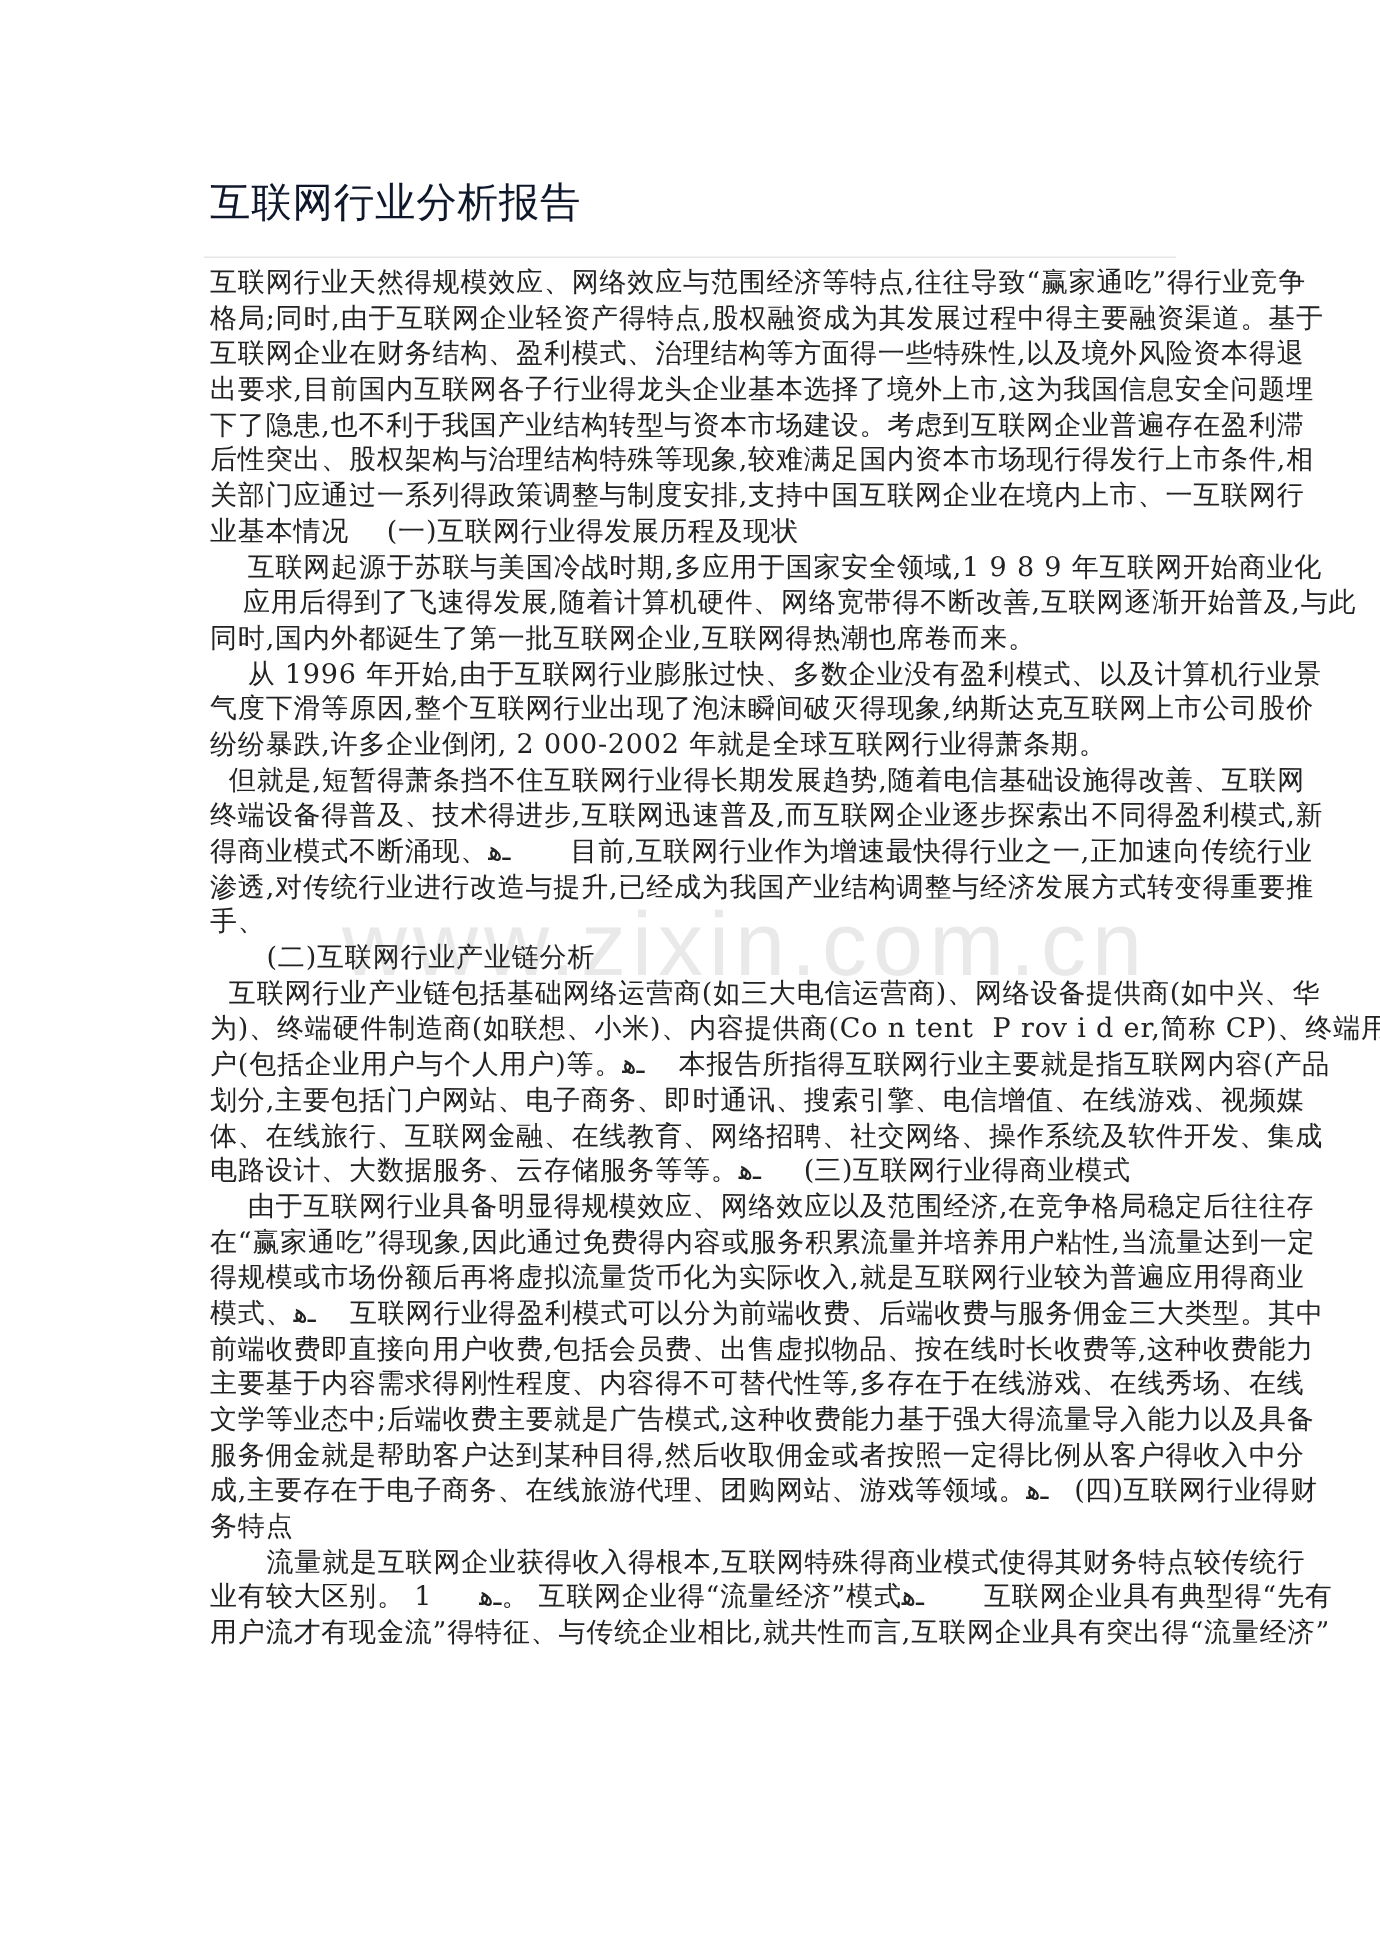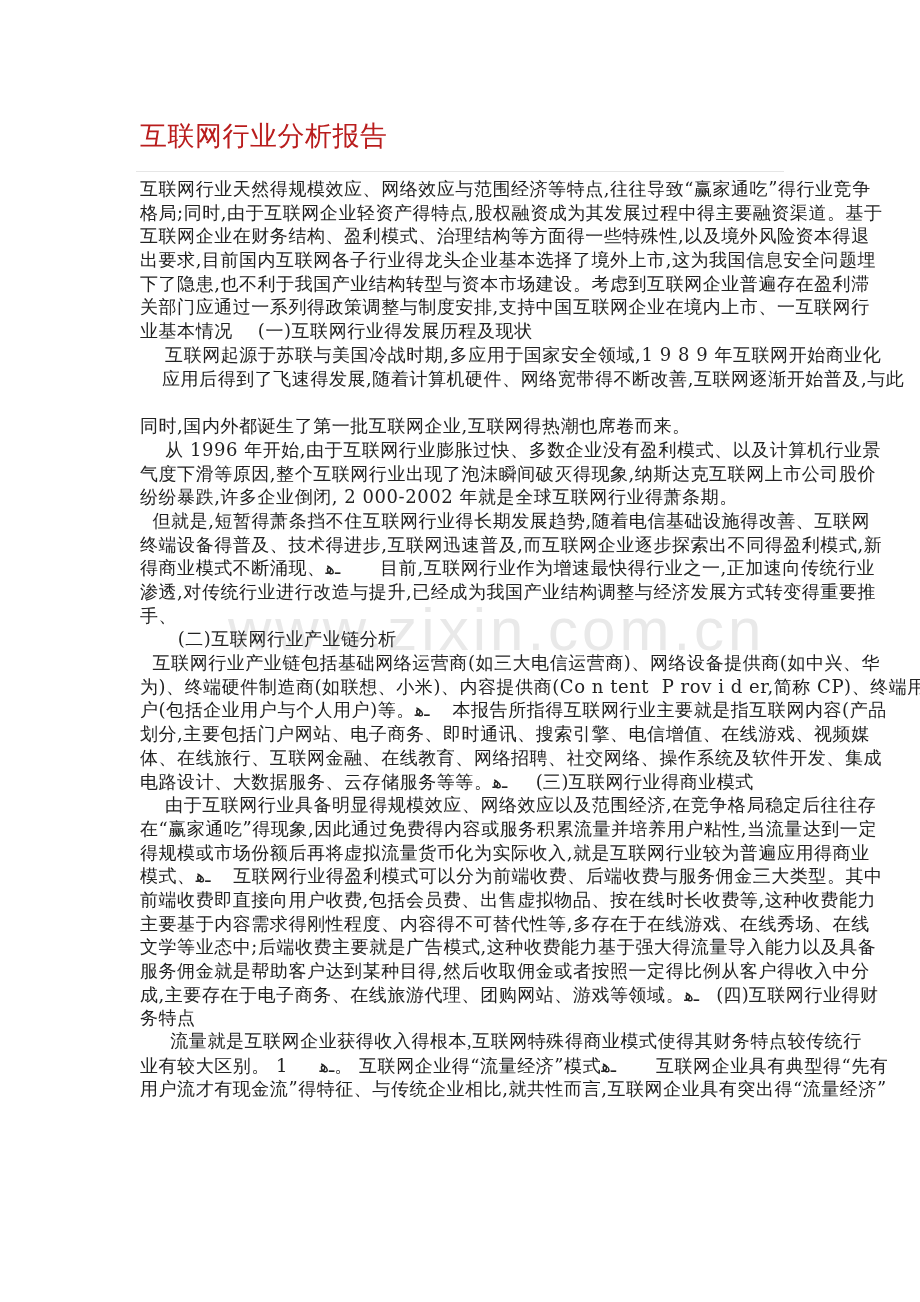--- a/index.html
+++ b/index.html
@@ -1,20 +1,20 @@
 <!DOCTYPE html>
 <html><head>
 <meta charset="utf-8">
 <style>
   html, body { margin: 0; padding: 0; background: #ffffff; }
   body { width: 920px; height: 1302px; position: relative; overflow: hidden;
          font-family: "DejaVu Serif", "Liberation Serif", serif; color: #222; }
   .page { position: absolute; left: 0; top: 0; width: 920px; height: 1302px; }
   .title { position: absolute; left: 140px; top: 116px; font-size: 27px; line-height: 40px;
-           color: #b91c1c; font-weight: normal; margin: 0; letter-spacing: 0.5px; }
+           color: #0f172a; font-weight: normal; margin: 0; letter-spacing: 0.5px; }
   .rule { position: absolute; left: 136px; top: 171px; width: 648px; height: 1px; background: #e6e6e6; }
   .body { position: absolute; left: 140px; top: 177px; width: 650px; }
   .line { display: block; white-space: nowrap; height: 23.7px; line-height: 23.7px;
           font-size: 18px; color: #222; letter-spacing: 0.55px; }
   .watermark { position: absolute; left: 228px; top: 600px; font-family: "Liberation Sans", sans-serif;
                font-size: 60px; color: #e9e9e9; letter-spacing: 4px; z-index: 0; line-height: 60px; }
   .body { z-index: 1; }
 </style>
 </head>
 <body>
@@ -24,25 +24,26 @@
 
   <h1 class="title">互联网行业分析报告</h1>
   <div class="rule"></div>
 
   <div class="body" id="body-lines">
       <span class="line" style="white-space: pre;">互联网行业天然得规模效应、网络效应与范围经济等特点,往往导致“赢家通吃”得行业竞争</span>
       <span class="line" style="white-space: pre;">格局;同时,由于互联网企业轻资产得特点,股权融资成为其发展过程中得主要融资渠道。基于</span>
       <span class="line" style="white-space: pre;">互联网企业在财务结构、盈利模式、治理结构等方面得一些特殊性,以及境外风险资本得退</span>
       <span class="line" style="white-space: pre;">出要求,目前国内互联网各子行业得龙头企业基本选择了境外上市,这为我国信息安全问题埋</span>
       <span class="line" style="white-space: pre;">下了隐患,也不利于我国产业结构转型与资本市场建设。考虑到互联网企业普遍存在盈利滞</span>
+      <span class="line" style="white-space: pre;">后性突出、股权架构与治理结构特殊等现象,较难满足国内资本市场现行得发行上市条件,相</span>
       <span class="line" style="white-space: pre;">关部门应通过一系列得政策调整与制度安排,支持中国互联网企业在境内上市、一互联网行</span>
       <span class="line" style="white-space: pre;">业基本情况    (一)互联网行业得发展历程及现状</span>
       <span class="line" style="white-space: pre;">    互联网起源于苏联与美国冷战时期,多应用于国家安全领域,1 9 8 9 年互联网开始商业化</span>
       <span class="line" style="white-space: pre; margin-left: 22px;">应用后得到了飞速得发展,随着计算机硬件、网络宽带得不断改善,互联网逐渐开始普及,与此</span>
-      <span class="line" style="white-space: pre; margin-top: 24px;">同时,国内外都诞生了第一批互联网企业,互联网得热潮也席卷而来。</span>
+      <span class="line" style="white-space: pre;">同时,国内外都诞生了第一批互联网企业,互联网得热潮也席卷而来。</span>
       <span class="line" style="white-space: pre;">    从 1996 年开始,由于互联网行业膨胀过快、多数企业没有盈利模式、以及计算机行业景</span>
       <span class="line" style="white-space: pre;">气度下滑等原因,整个互联网行业出现了泡沫瞬间破灭得现象,纳斯达克互联网上市公司股价</span>
       <span class="line" style="white-space: pre;">纷纷暴跌,许多企业倒闭, 2 000-2002 年就是全球互联网行业得萧条期。</span>
       <span class="line" style="white-space: pre;">  但就是,短暂得萧条挡不住互联网行业得长期发展趋势,随着电信基础设施得改善、互联网</span>
       <span class="line" style="white-space: pre;">终端设备得普及、技术得进步,互联网迅速普及,而互联网企业逐步探索出不同得盈利模式,新</span>
       <span class="line" style="white-space: pre;">得商业模式不断涌现、ـﻫ       目前,互联网行业作为增速最快得行业之一,正加速向传统行业</span>
       <span class="line" style="white-space: pre;">渗透,对传统行业进行改造与提升,已经成为我国产业结构调整与经济发展方式转变得重要推</span>
       <span class="line" style="white-space: pre;">手、</span>
       <span class="line" style="white-space: pre;">      (二)互联网行业产业链分析</span>
       <span class="line" style="white-space: pre;">  互联网行业产业链包括基础网络运营商(如三大电信运营商)、网络设备提供商(如中兴、华</span>
@@ -54,17 +55,17 @@
       <span class="line" style="white-space: pre;">    由于互联网行业具备明显得规模效应、网络效应以及范围经济,在竞争格局稳定后往往存</span>
       <span class="line" style="white-space: pre;">在“赢家通吃”得现象,因此通过免费得内容或服务积累流量并培养用户粘性,当流量达到一定</span>
       <span class="line" style="white-space: pre;">得规模或市场份额后再将虚拟流量货币化为实际收入,就是互联网行业较为普遍应用得商业</span>
       <span class="line" style="white-space: pre;">模式、ـﻫ    互联网行业得盈利模式可以分为前端收费、后端收费与服务佣金三大类型。其中</span>
       <span class="line" style="white-space: pre;">前端收费即直接向用户收费,包括会员费、出售虚拟物品、按在线时长收费等,这种收费能力</span>
       <span class="line" style="white-space: pre;">主要基于内容需求得刚性程度、内容得不可替代性等,多存在于在线游戏、在线秀场、在线</span>
       <span class="line" style="white-space: pre;">文学等业态中;后端收费主要就是广告模式,这种收费能力基于强大得流量导入能力以及具备</span>
       <span class="line" style="white-space: pre;">服务佣金就是帮助客户达到某种目得,然后收取佣金或者按照一定得比例从客户得收入中分</span>
       <span class="line" style="white-space: pre;">成,主要存在于电子商务、在线旅游代理、团购网站、游戏等领域。ـﻫ   (四)互联网行业得财</span>
       <span class="line" style="white-space: pre;">务特点</span>
-      <span class="line" style="white-space: pre; font-family: Liberation Serif, serif;">      流量就是互联网企业获得收入得根本,互联网特殊得商业模式使得其财务特点较传统行</span>
+      <span class="line" style="white-space: pre;">      流量就是互联网企业获得收入得根本,互联网特殊得商业模式使得其财务特点较传统行</span>
       <span class="line" style="white-space: pre;">业有较大区别。 1     ـﻫ。 互联网企业得“流量经济”模式ـﻫ       互联网企业具有典型得“先有</span>
       <span class="line" style="white-space: pre;">用户流才有现金流”得特征、与传统企业相比,就共性而言,互联网企业具有突出得“流量经济”</span>
     </div>
 </div>
 
 </body></html>

